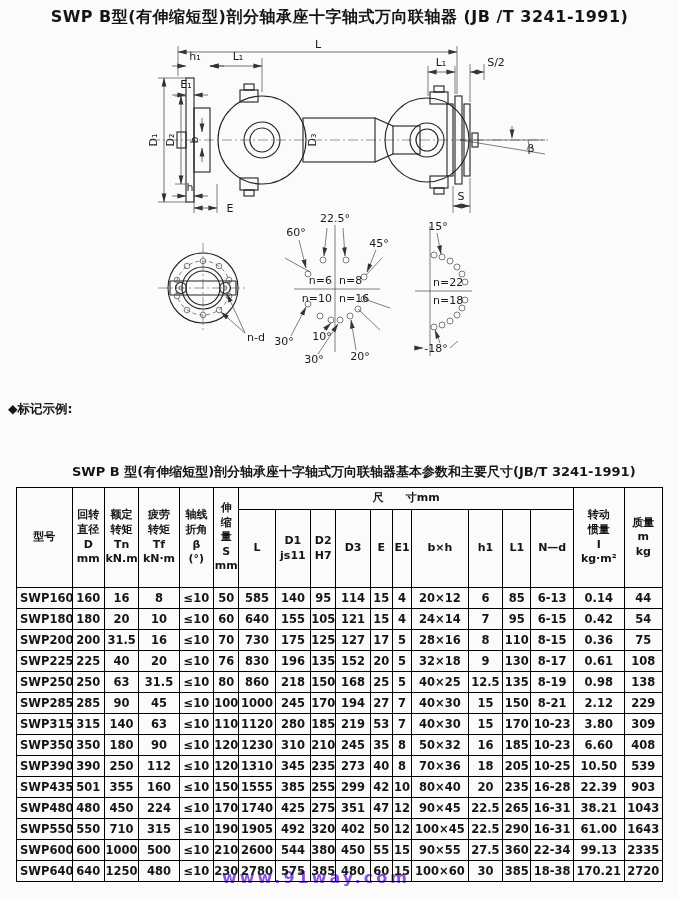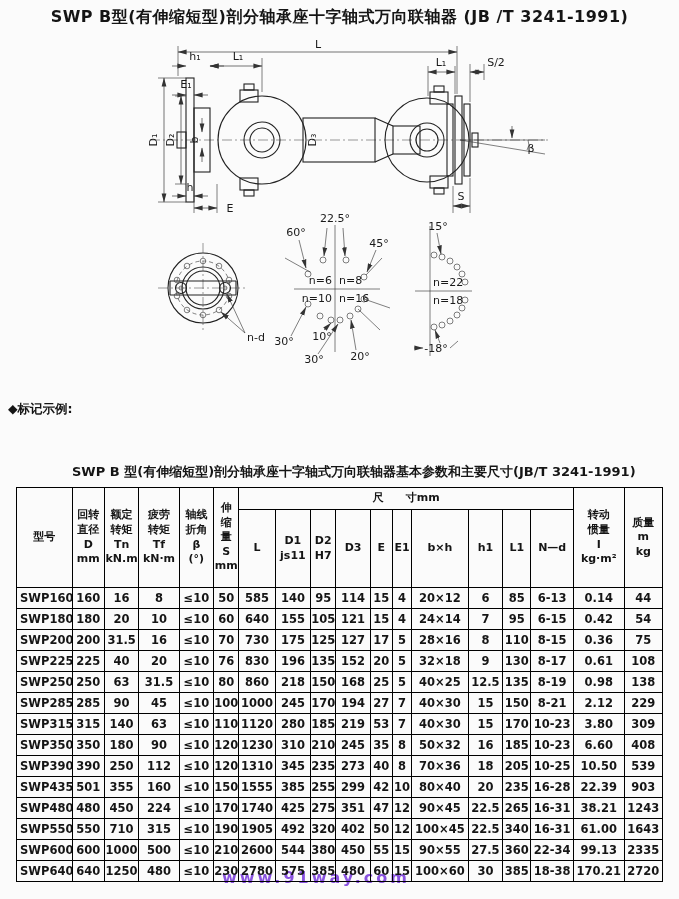--- a/index.html
+++ b/index.html
@@ -529,38 +529,38 @@
         <td>425</td>
         <td>275</td>
         <td>351</td>
         <td>47</td>
         <td>12</td>
         <td>90×45</td>
         <td>22.5</td>
         <td>265</td>
         <td>16-31</td>
         <td>38.21</td>
-        <td>1243</td>
+        <td>1043</td>
       </tr>
       <tr>
         <td>SWP550B</td>
         <td>550</td>
         <td>710</td>
         <td>315</td>
         <td>≤10</td>
         <td>190</td>
         <td>1905</td>
         <td>492</td>
         <td>320</td>
         <td>402</td>
         <td>50</td>
         <td>12</td>
         <td>100×45</td>
         <td>22.5</td>
-        <td>340</td>
+        <td>290</td>
         <td>16-31</td>
         <td>61.00</td>
         <td>1643</td>
       </tr>
       <tr>
         <td>SWP600B</td>
         <td>600</td>
         <td>1000</td>
         <td>500</td>
         <td>≤10</td>

